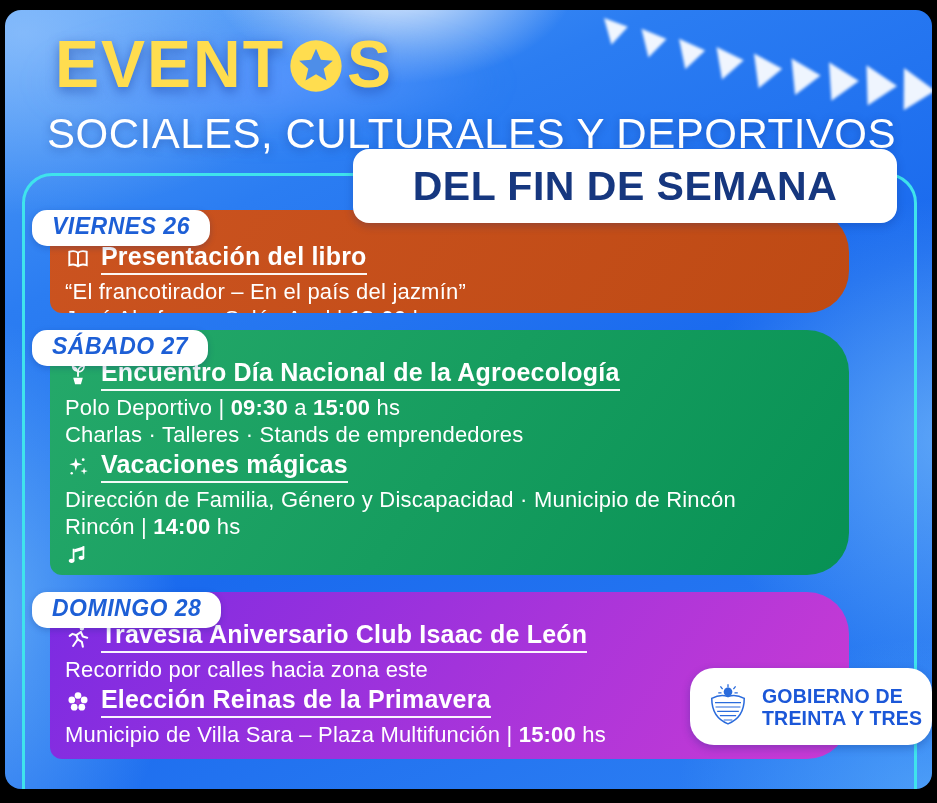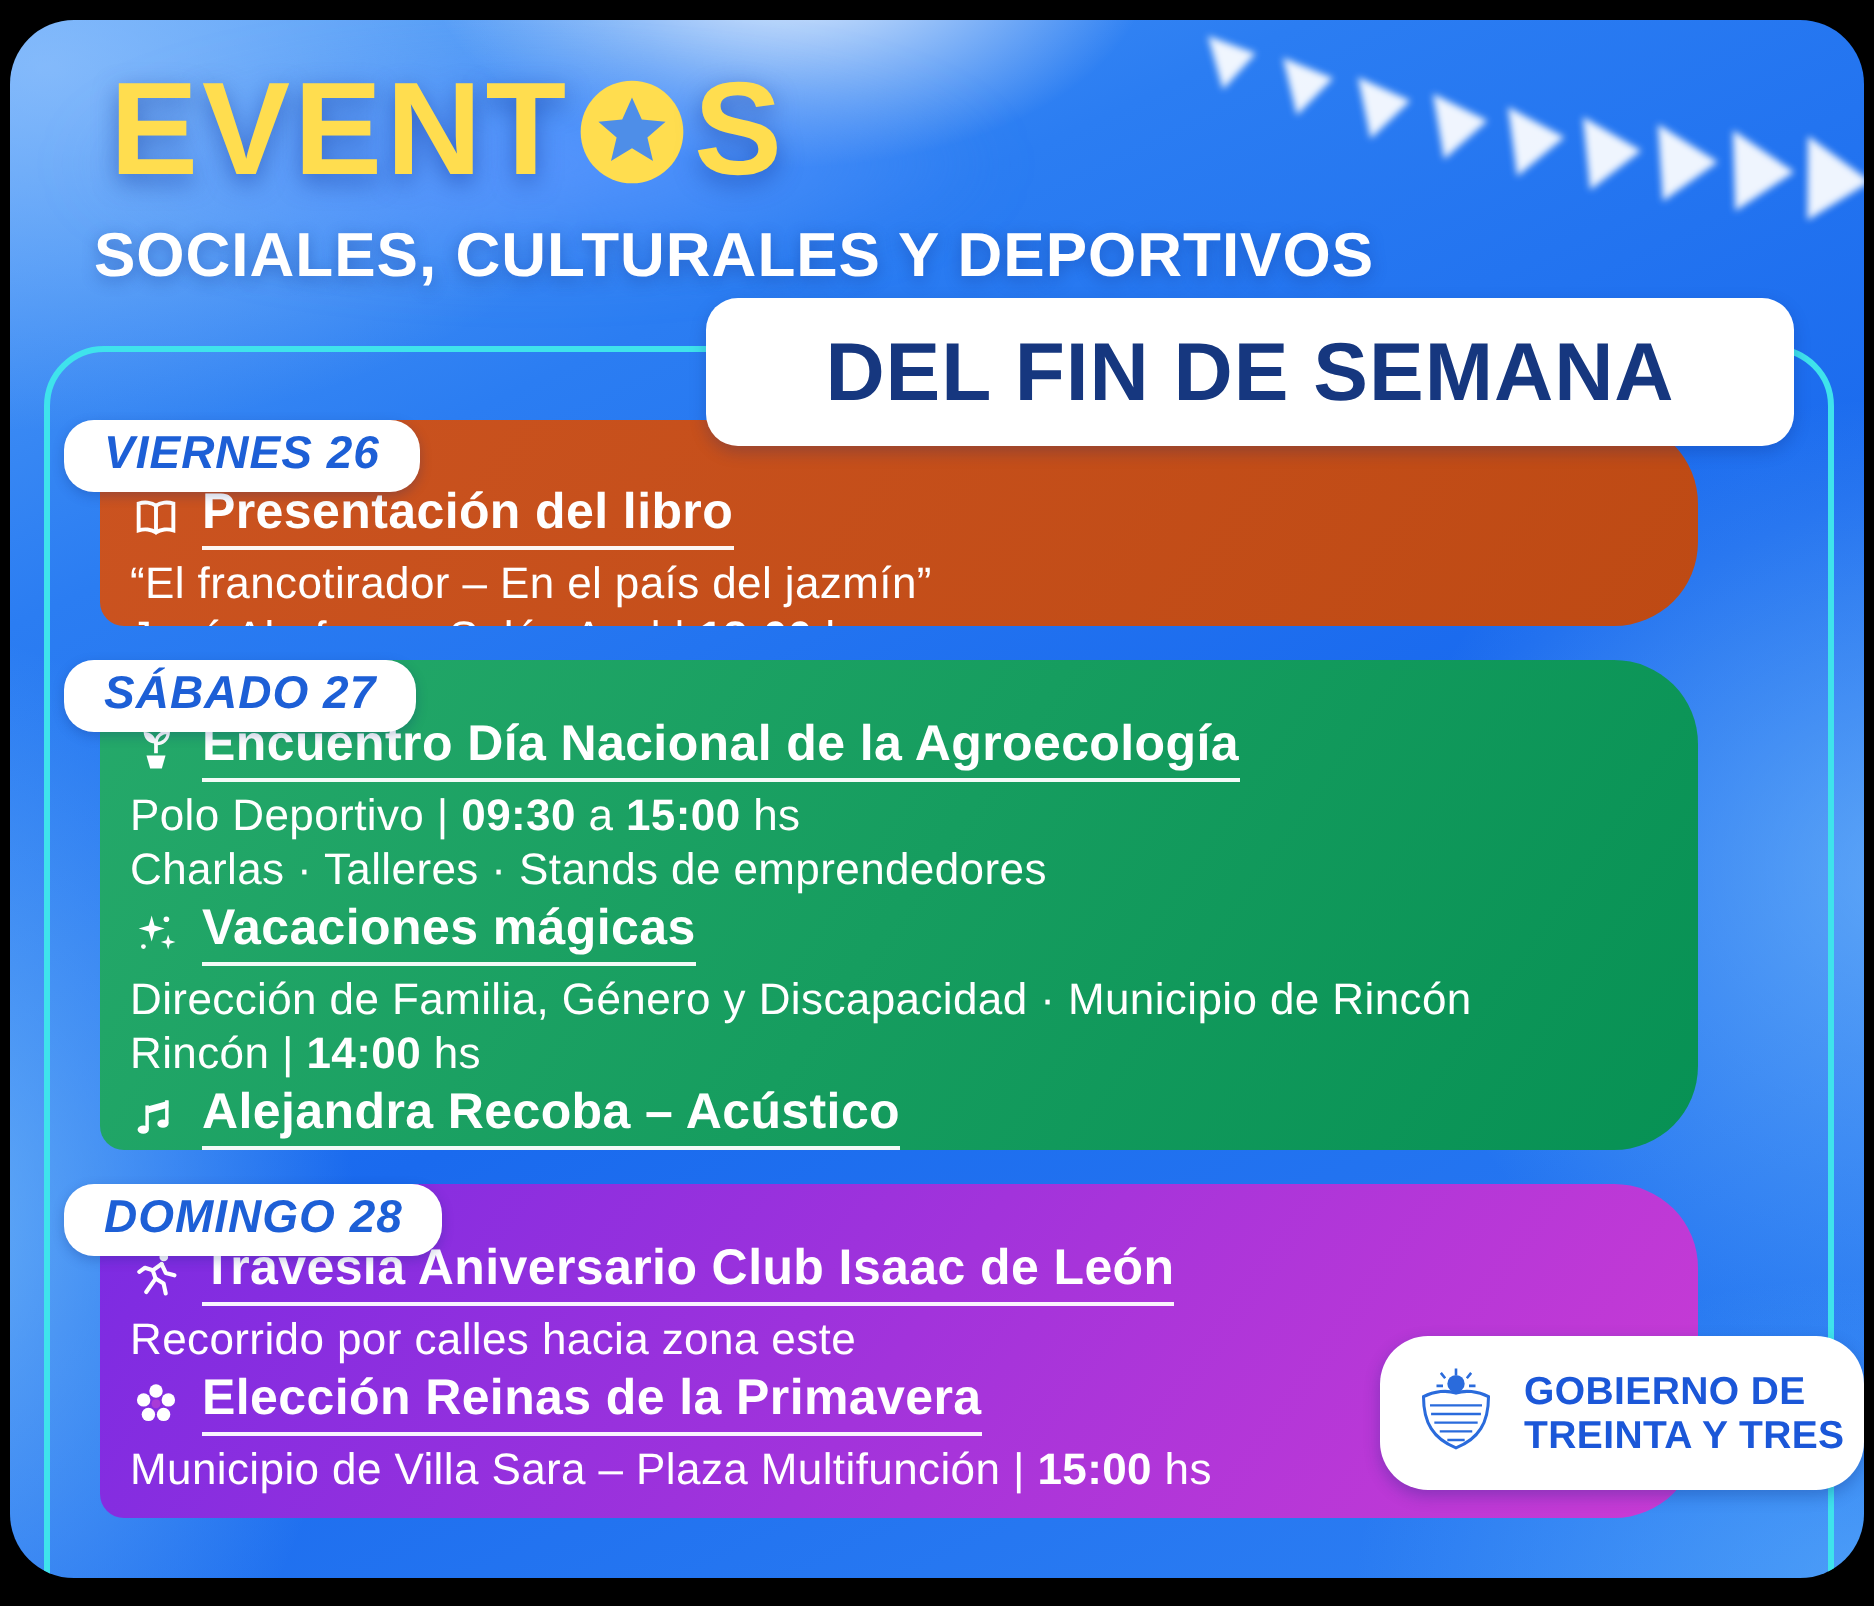--- a/index.html
+++ b/index.html
@@ -1,33 +1,33 @@
 <!DOCTYPE html>
 <html style="--title-yellow: #FFDD4F; --star-blue: #4E8EE8; --banner-navy: #16377F; --day-label-blue: #1D5FD6; --frame-cyan: #3FE3EC; --background-blue: #1E6FF0; --gov-blue: #1B57D8; --orange-card: #C9511B; --green-card-from: #25A96A; --green-card-to: #079154; --purple-card-from: #7B2BE2; --purple-card-to: #C93BD4;"><head>
 <meta charset="utf-8">
 <style>
   html,body{margin:0;padding:0;background:#000;}
   .stage{position:relative;width:937px;height:803px;background:#000;overflow:hidden;
          font-family:"Liberation Sans","DejaVu Sans",sans-serif;}
-  .flyer{position:absolute;left:5px;top:10px;width:927px;height:779px;border-radius:32px;overflow:hidden;
+  .flyer{position:absolute;left:5px;top:10px;width:927px;height:779px;border-radius:16px;overflow:hidden;
     background:
       radial-gradient(260px 150px at 42% -4%, rgba(255,255,255,.9), rgba(255,255,255,0) 70%),
       radial-gradient(430px 260px at 2% 3%, rgba(165,205,255,.6), rgba(165,205,255,0) 70%),
       radial-gradient(300px 430px at -4% 78%, rgba(160,225,255,.55), rgba(160,225,255,0) 70%),
       radial-gradient(340px 320px at 102% 55%, rgba(150,215,255,.5), rgba(150,215,255,0) 75%),
       radial-gradient(340px 200px at 100% 100%, rgba(120,200,255,.4), rgba(120,200,255,0) 75%),
       linear-gradient(155deg,#55a0f6 0%,#2b7df2 25%,#1a6aee 55%,#2e80f3 100%);}
   .bunting{position:absolute;top:4px;right:-6px;width:340px;height:130px;filter:blur(1.8px);opacity:.97;}
   .title-glow{position:absolute;left:28px;top:14px;width:470px;height:116px;border-radius:30px;
       background:radial-gradient(closest-side, rgba(90,150,255,.85), rgba(90,150,255,0));filter:blur(14px);}
   .title-row{position:absolute;left:50px;top:16px;display:flex;align-items:center;
       font-size:66px;font-weight:900;color:var(--title-yellow,#FFDD4F);letter-spacing:2px;
       text-shadow:0 4px 12px rgba(20,60,160,.55);}
   .star-o{width:56px;height:56px;margin:4px 3px 0;}
-  .subtitle{position:absolute;left:42px;top:100px;font-size:31px;font-weight:700;color:#fff;
+  .subtitle{position:absolute;left:42px;top:100px;font-size:42px;font-weight:400;color:#fff;
       letter-spacing:.5px;white-space:nowrap;text-shadow:0 2px 8px rgba(20,60,150,.45);}
   .banner{position:absolute;left:348px;top:139px;width:544px;height:74px;background:#fff;border-radius:16px;
       display:flex;align-items:center;justify-content:center;font-size:41px;font-weight:700;
       color:var(--banner-navy,#16377F);letter-spacing:.5px;z-index:6;box-shadow:0 3px 8px rgba(10,40,120,.25);}
   .frame{position:absolute;left:17px;top:163px;width:889px;height:700px;border:3.5px solid var(--frame-cyan,#3FE3EC);
       border-radius:30px;z-index:5;pointer-events:none;}
   .sections{position:absolute;left:18px;top:183px;width:826px;z-index:2;}
   .section{position:relative;}
   .section:nth-child(2){margin-top:7px;}
   .section:nth-child(3){margin-top:16px;}
@@ -133,21 +133,20 @@
             <div class="ev-title">
               <span style="display: inline-flex;">
                 <svg width="26" height="26" viewBox="0 0 24 24" fill="#fff">
                   <path d="M8.5 6.6l9.2-2.6v3.2L8.5 9.8z"></path>
                   <rect x="7.1" y="6.2" width="1.6" height="11"></rect>
                   <rect x="16.2" y="3.8" width="1.6" height="10.6"></rect>
                   <ellipse cx="6.1" cy="17.4" rx="2.6" ry="1.9"></ellipse>
                   <ellipse cx="15.2" cy="14.6" rx="2.6" ry="1.9"></ellipse>
                 </svg>
               </span>
-              <span class="txt">Alejandra Recoba – Acústico</span>
             </div>
           </div>
         </div>
         <div class="section">
           <div class="day-pill">DOMINGO 28</div>
           <div class="card h-domingo" style="background: linear-gradient(125deg, rgb(123, 43, 226) 0%, rgb(201, 59, 212) 100%);">
             <div class="ev-title">
               <span style="display: inline-flex;">
                 <svg width="26" height="26" viewBox="0 0 24 24" fill="none" stroke="#fff" stroke-width="1.9" stroke-linecap="round" stroke-linejoin="round">
                   <circle cx="15.6" cy="4.1" r="2" fill="#fff" stroke="none"></circle>

